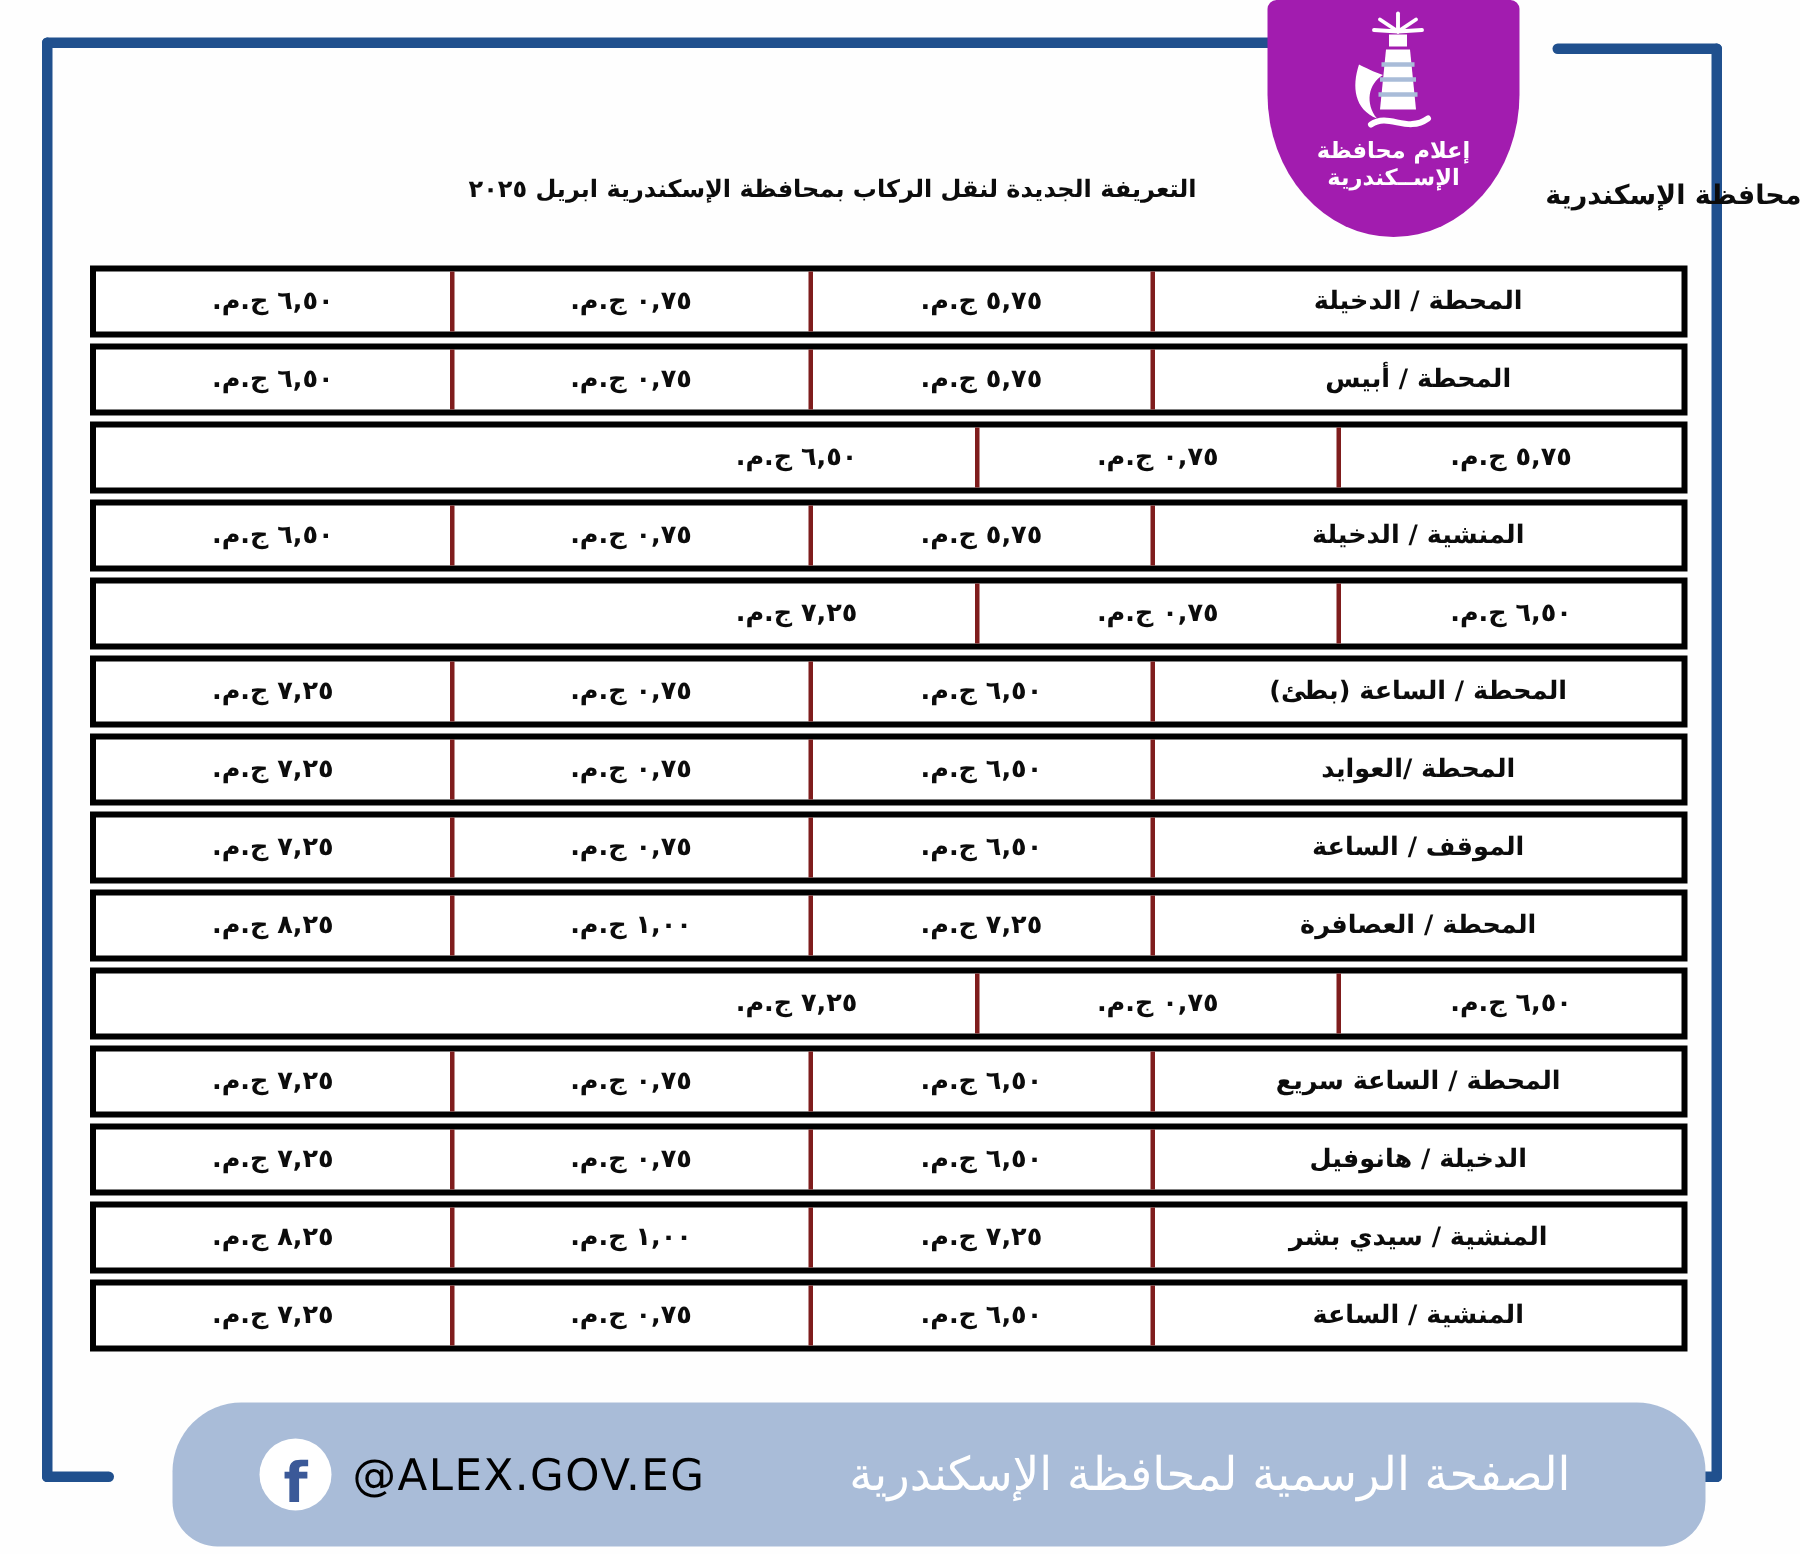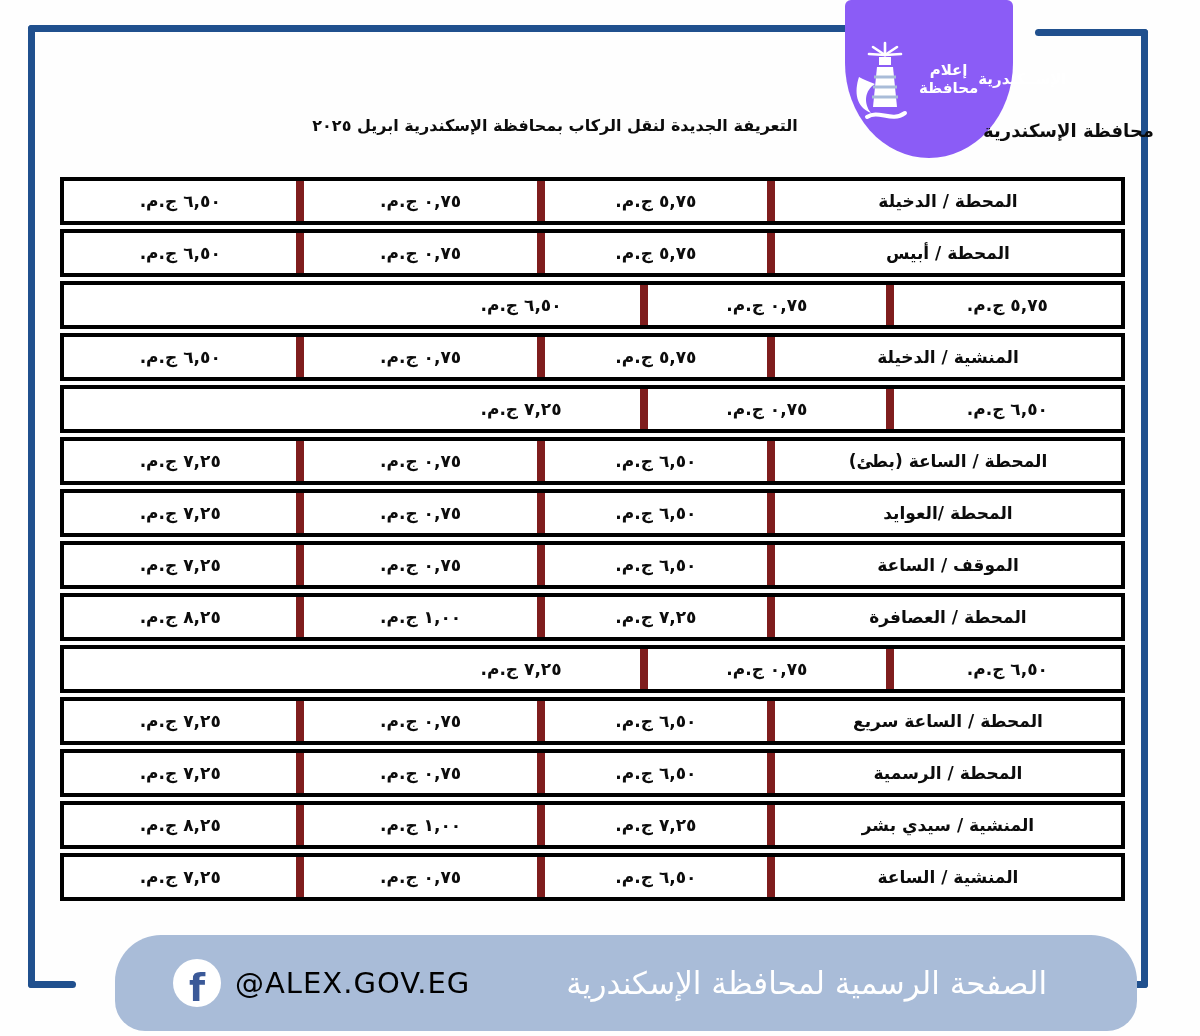--- a/index.html
+++ b/index.html
@@ -12,47 +12,47 @@
   .seg-top-left   { left:28px;  top:25px;  width:822px;  height:7px; }
   .seg-top-right  { left:1035px;top:29px;  width:113px;  height:7px; }
   .seg-left       { left:28px;  top:25px;  width:7px;    height:963px; }
   .seg-right      { left:1141px;top:29px;  width:7px;    height:959px; }
   .seg-foot-left  { left:28px;  top:981px; width:48px;   height:7px; }
   .seg-foot-right { left:1100px;top:981px; width:48px;   height:7px; }
 
   
   .badge {
     position:absolute; left:845px; top:0; width:168px; height:158px;
-    background:#8b5cf6; border-radius:6px 6px 84px 84px / 6px 6px 95px 95px;
-    display:flex; flex-direction:row; align-items:center; color:#ffffff;
+    background:#a21caf; border-radius:6px 6px 84px 84px / 6px 6px 95px 95px;
+    display:flex; flex-direction:column; align-items:center; color:#ffffff;
   }
   .badge svg { margin-top:7px; display:block; }
   .badge-line { font-size:15px; line-height:18px; font-weight:bold; text-align:center; }
 
   .gov-label {
-    position:absolute; left:984px; top:120px; width:170px; text-align:center;
+    position:absolute; left:1031px; top:120px; width:170px; text-align:center;
     font-weight:bold; font-size:18px; white-space:nowrap; direction:rtl;
   }
 
   .doc-title {
     position:absolute; top:116px; left:240px; width:630px; text-align:center;
     font-weight:bold; font-size:16px; direction:rtl;
   }
 
   
   .fare-table { position:absolute; left:60px; top:177px; width:1065px; direction:rtl; }
   .t-row {
     display:flex; height:40px; border:4px solid #000; margin-bottom:4px;
     background:#fff; align-items:stretch;
   }
   .t-cell {
     display:flex; align-items:center; justify-content:center;
     font-weight:bold; font-size:17px; direction:rtl;
   }
-  .t-row > div + div { border-right:8px solid #7f1d1d; }
+  .t-row > div + div { border-right:3px solid #7f1d1d; }
   .c-name { width:33.5%; }
   .c-f0   { width:21.5%;text-align:right; }
   .c-f1   { width:22.5%; }
   .c-f2   { width:22.5%; }
 
   
   .footer {
     position:absolute; left:115px; top:935px; width:1022px; height:96px;
     background:#a9bcd8; border-radius:46px 46px 30px 30px;
     display:flex; align-items:center; justify-content:space-between;
@@ -164,21 +164,21 @@
       <div class="t-cell c-f1">٠,٧٥ ج.م.</div>
       <div class="t-cell c-f2">٧,٢٥ ج.م.</div>
     </div>
     <div class="t-row">
       <div class="t-cell c-name">المحطة / الساعة سريع</div>
       <div class="t-cell c-f0">٦,٥٠ ج.م.</div>
       <div class="t-cell c-f1">٠,٧٥ ج.م.</div>
       <div class="t-cell c-f2">٧,٢٥ ج.م.</div>
     </div>
     <div class="t-row">
-      <div class="t-cell c-name">المحطة / الرسمية</div>
+      <div class="t-cell c-name">الدخيلة / هانوفيل</div>
       <div class="t-cell c-f0">٦,٥٠ ج.م.</div>
       <div class="t-cell c-f1">٠,٧٥ ج.م.</div>
       <div class="t-cell c-f2">٧,٢٥ ج.م.</div>
     </div>
     <div class="t-row">
       <div class="t-cell c-name">المنشية / سيدي بشر</div>
       <div class="t-cell c-f0">٧,٢٥ ج.م.</div>
       <div class="t-cell c-f1">١,٠٠ ج.م.</div>
       <div class="t-cell c-f2">٨,٢٥ ج.م.</div>
     </div>

